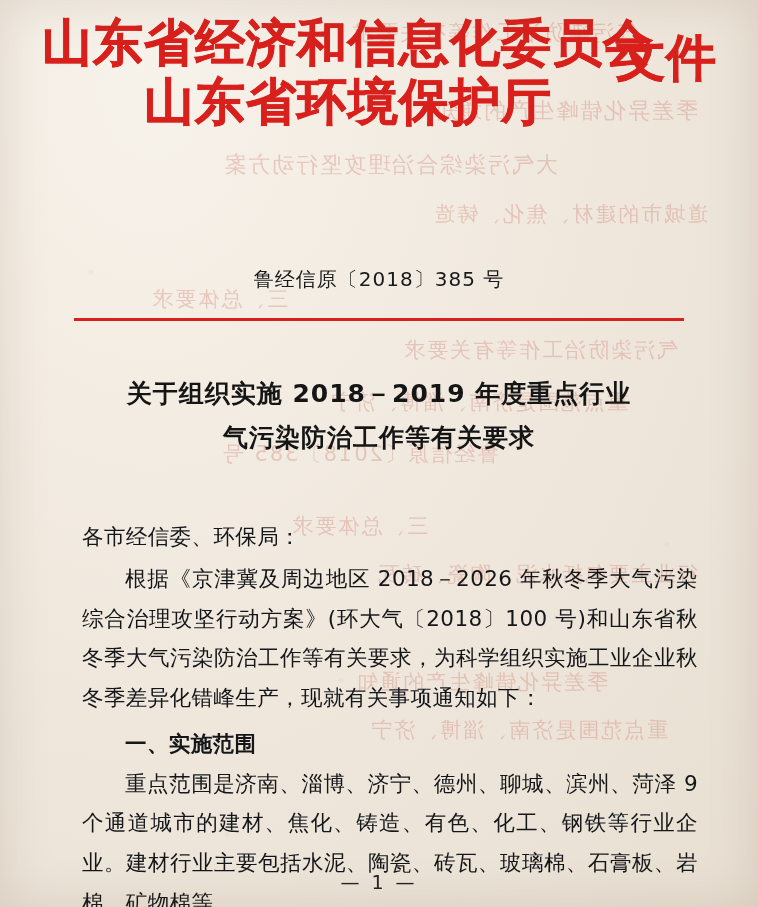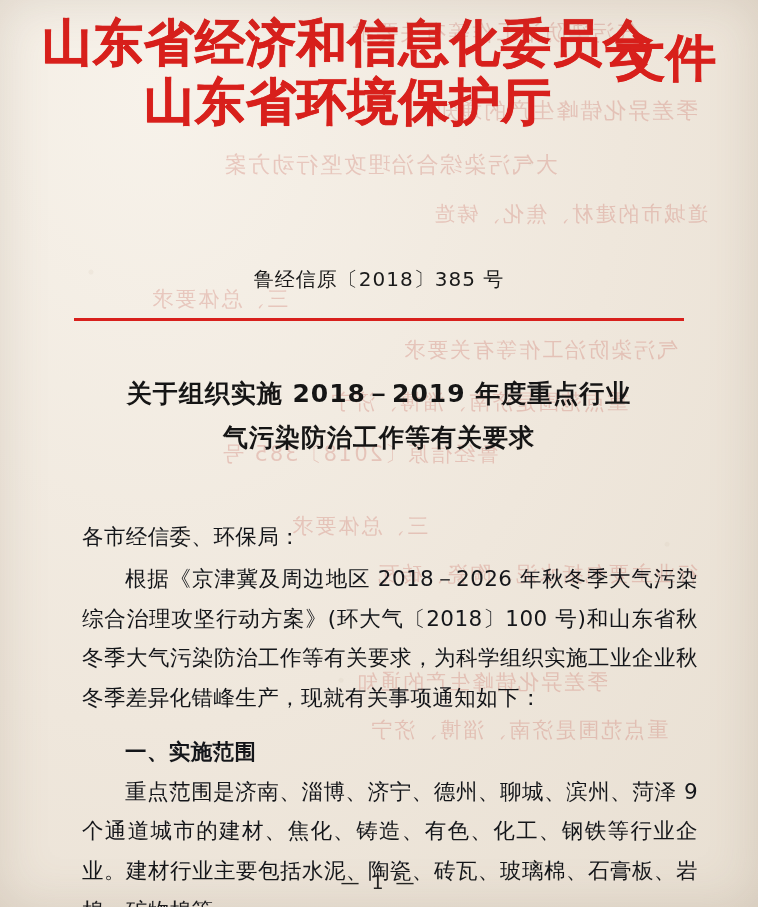--- a/index.html
+++ b/index.html
@@ -117,21 +117,21 @@
     left: 82px;
     right: 60px;
     font-family: "DejaVu Sans", sans-serif;
     font-size: 21.5px;
     color: #14161a;
     line-height: 1.85;
     letter-spacing: 0.4px;
   }
   .salutation { margin-bottom: 2px; font-weight: 500; margin-top: 12px; }
   .para { text-indent: 2em; text-align: justify; }
-  .section-head { text-indent: 2em; font-weight: bold; margin-top: 14px; }
+  .section-head { text-indent: 2em; font-weight: bold; margin-top: 6px; }
   .pagenum {
     position: absolute;
     bottom: 14px;
     left: 0; right: 0;
     text-align: center;
     font-family: "DejaVu Sans", sans-serif;
     font-size: 19px;
     color: #222;
     letter-spacing: 3px;
   }

